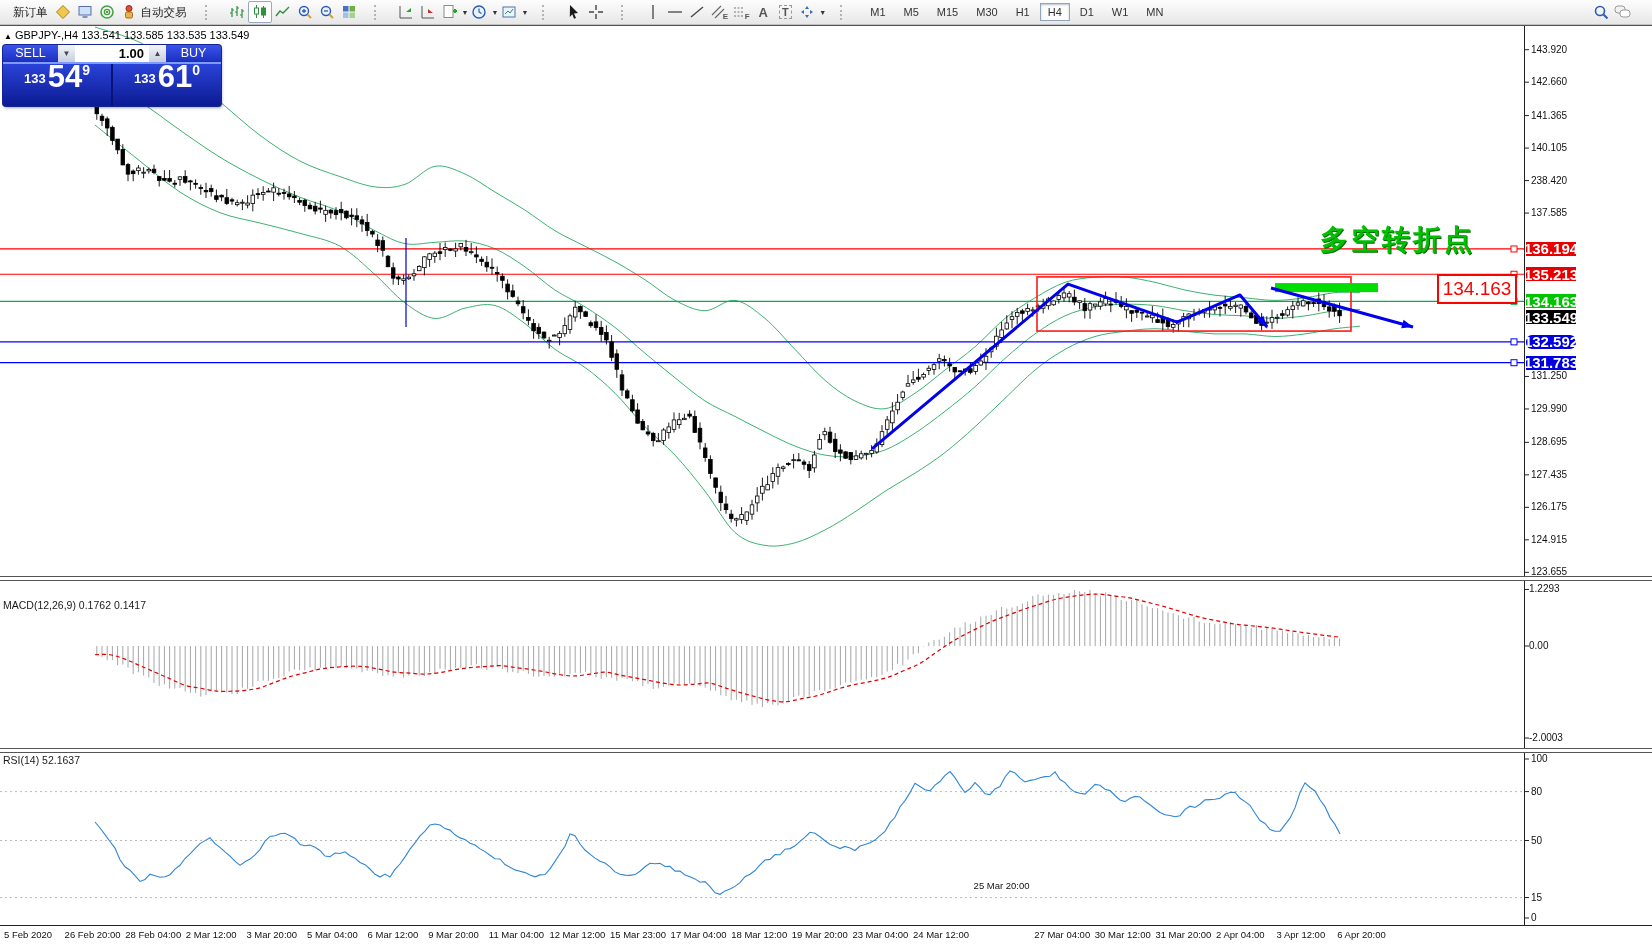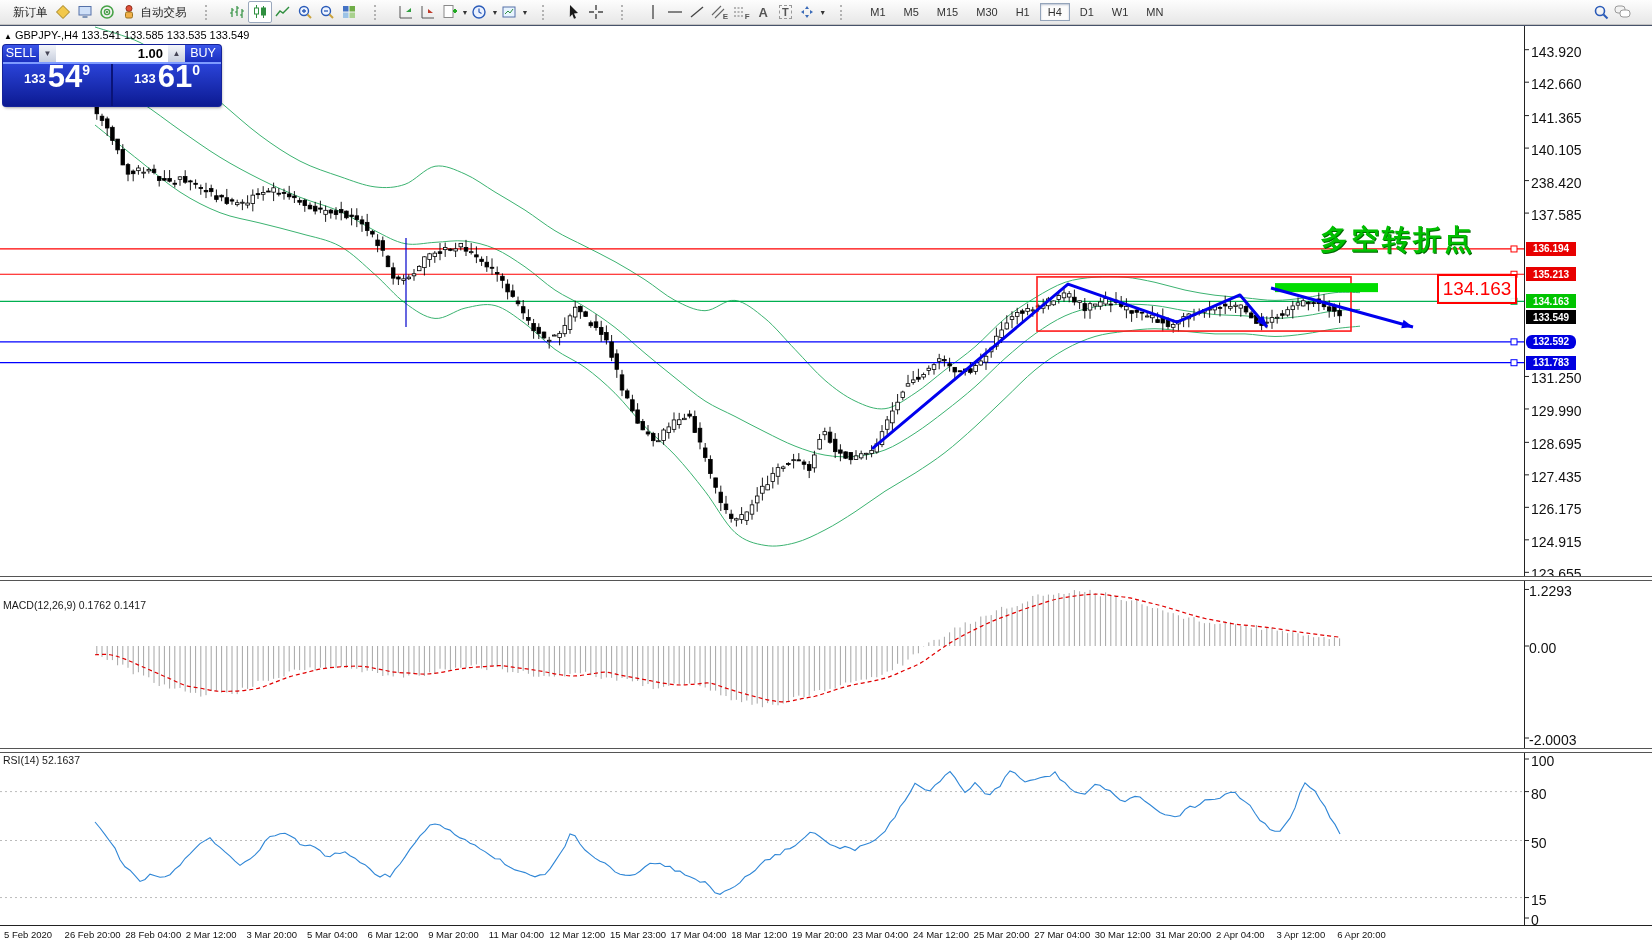--- a/index.html
+++ b/index.html
@@ -17,38 +17,38 @@
   .caret{font-size:7px;color:#333;margin-left:1px;}
   .glyph-ico{font-size:11px;color:#555;font-weight:bold;}
   .tf{font-size:11px;color:#333;padding:2px 7px;margin:0 1px;border:1px solid transparent;}
   .tf.active{background:#fcfcfc;border:1px solid #94a4ba;box-shadow:inset 0 1px 2px #b9c2d2;}
   .tb-spacer{flex:1;}
   .window-top{position:absolute;top:24px;left:0;right:0;height:2px;background:#46526a;z-index:29;}
   
   #plot{position:absolute;left:0;top:0;z-index:1;}
   .chart-title{position:absolute;left:4px;top:29px;font-size:11px;color:#000;z-index:10;white-space:nowrap;}
   .chart-title .tri{font-size:8px;margin-right:3px;}
-  .tick{position:absolute;left:1531px;font-size:14px;color:#111;z-index:5;white-space:nowrap;}
-  .plabel{position:absolute;left:1526px;width:50px;height:14px;font-size:10px;font-weight:bold;color:#fff;
+  .tick{position:absolute;left:1531px;font-size:10px;color:#111;z-index:5;white-space:nowrap;}
+  .plabel{position:absolute;left:1526px;width:50px;height:14px;font-size:15px;font-weight:bold;color:#fff;
           display:flex;align-items:center;justify-content:center;z-index:12;}
   .dlabel{position:absolute;top:929px;font-size:9.5px;color:#111;white-space:nowrap;z-index:5;}
   .ind-label{position:absolute;left:3px;font-size:10.5px;color:#1a1a1a;z-index:10;white-space:nowrap;}
   .sep-h{position:absolute;left:0;right:0;height:3px;background:#fff;
          border-top:1px solid #555;border-bottom:1px solid #555;z-index:6;}
   .annotation{position:absolute;left:1320px;top:221px;font-size:28px;font-weight:bold;color:#00c000;
               letter-spacing:3px;text-shadow:1px 1px 0 #006a00;z-index:11;white-space:nowrap;}
   .callout{position:absolute;left:1437px;top:274px;width:76px;height:26px;border:2px solid #ff0000;
            color:#ff0000;font-size:19px;display:flex;align-items:center;justify-content:center;
            background:rgba(255,255,255,.9);z-index:11;}
   
   .trade-panel{position:absolute;left:3px;top:45px;width:218px;height:61px;z-index:15;border-radius:3px;
     overflow:hidden;background:#0e1ea0;box-shadow:0 0 0 1px #15239a, 1px 2px 3px rgba(0,0,0,.35);
     display:flex;flex-direction:column;}
   .tp-row1{display:flex;height:22px;}
-  .btn-sell,.btn-buy{width:36px;background:linear-gradient(#3a55e8,#1a2fc0);color:#fff;font-size:12.5px;
+  .btn-sell,.btn-buy{width:55px;background:linear-gradient(#3a55e8,#1a2fc0);color:#fff;font-size:12.5px;
     display:flex;align-items:center;justify-content:center;border-bottom:2px solid #7e9bff;cursor:pointer;}
   .vol-group{flex:1;display:flex;border-bottom:2px solid #7e9bff;}
   .vol-btn{width:17px;background:linear-gradient(#f4f6fa,#c7cedd);color:#445;font-size:8px;
     display:flex;align-items:center;justify-content:center;cursor:pointer;}
   .vol-input{flex:1;background:#fff;font-size:13px;font-weight:bold;color:#000;
     display:flex;align-items:center;justify-content:flex-end;padding-right:5px;}
   .tp-row2{flex:1;display:flex;}
   .tp-price{flex:1;display:flex;align-items:flex-end;justify-content:center;color:#fff;padding-bottom:16px;
     background:linear-gradient(#2a43d8,#0c1a92);cursor:pointer;}
   .tp-price.sellp{border-right:2px solid #0a1478;}
@@ -1096,20 +1096,20 @@
     <div class="dlabel" style="left: 367.6px; top: 929px;">6 Mar 12:00</div>
     <div class="dlabel" style="left: 428.2px; top: 929px;">9 Mar 20:00</div>
     <div class="dlabel" style="left: 488.8px; top: 929px;">11 Mar 04:00</div>
     <div class="dlabel" style="left: 549.4px; top: 929px;">12 Mar 12:00</div>
     <div class="dlabel" style="left: 610px; top: 929px;">15 Mar 23:00</div>
     <div class="dlabel" style="left: 670.6px; top: 929px;">17 Mar 04:00</div>
     <div class="dlabel" style="left: 731.2px; top: 929px;">18 Mar 12:00</div>
     <div class="dlabel" style="left: 791.8px; top: 929px;">19 Mar 20:00</div>
     <div class="dlabel" style="left: 852.4px; top: 929px;">23 Mar 04:00</div>
     <div class="dlabel" style="left: 913px; top: 929px;">24 Mar 12:00</div>
-    <div class="dlabel" style="left: 973.6px; top: 929px;">25 Mar 20:00</div>
+    <div class="dlabel" style="left: 973.6px; top: 880px;">25 Mar 20:00</div>
     <div class="dlabel" style="left: 1034.2px; top: 929px;">27 Mar 04:00</div>
     <div class="dlabel" style="left: 1094.8px; top: 929px;">30 Mar 12:00</div>
     <div class="dlabel" style="left: 1155.4px; top: 929px;">31 Mar 20:00</div>
     <div class="dlabel" style="left: 1216px; top: 929px;">2 Apr 04:00</div>
     <div class="dlabel" style="left: 1276.6px; top: 929px;">3 Apr 12:00</div>
     <div class="dlabel" style="left: 1337.2px; top: 929px;">6 Apr 20:00</div>
   </div>
 
 </body></html>

